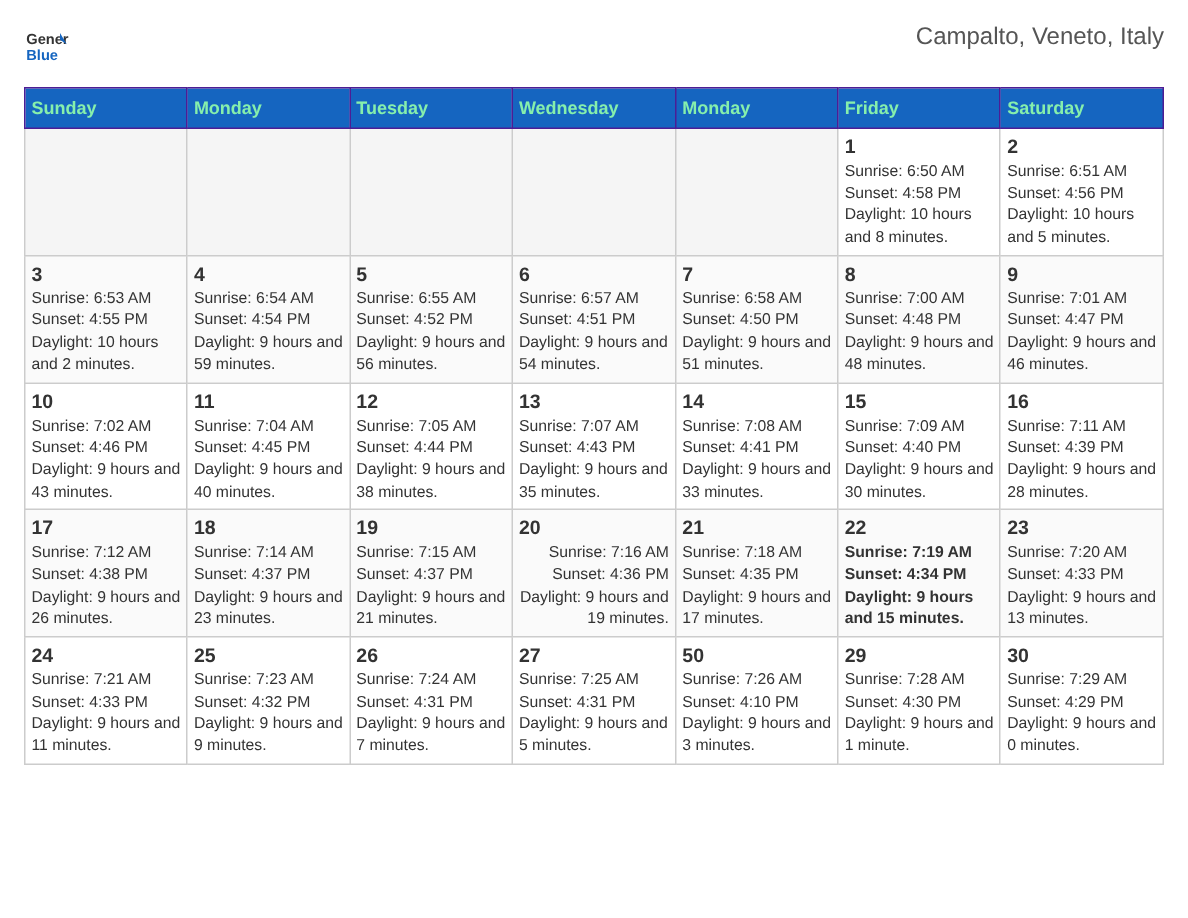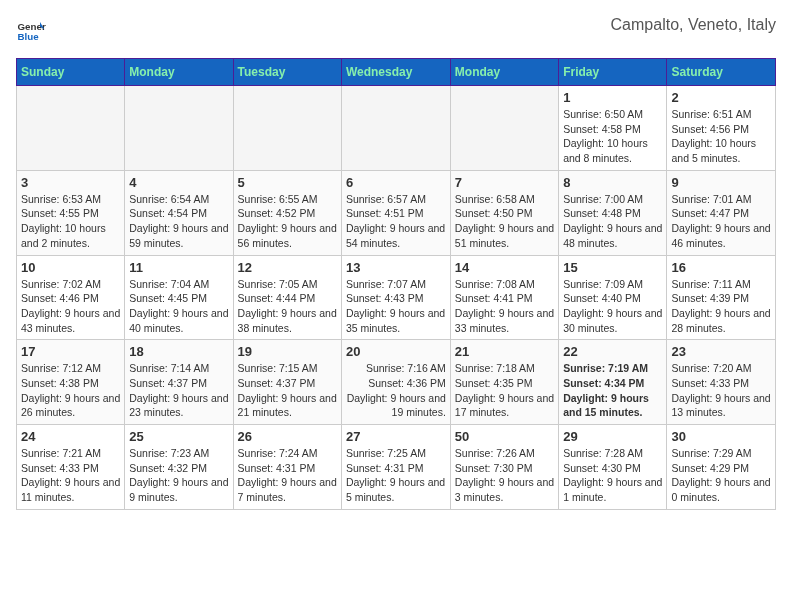--- a/index.html
+++ b/index.html
@@ -281,21 +281,21 @@
         </td>
         <td>
           <span class="day-number">27</span>
           <div class="day-info" style="white-space: pre-line;">Sunrise: 7:25 AM
 Sunset: 4:31 PM
 Daylight: 9 hours and 5 minutes.</div>
         </td>
         <td>
           <span class="day-number">50</span>
           <div class="day-info" style="white-space: pre-line;">Sunrise: 7:26 AM
-Sunset: 7:30 PM
+Sunset: 4:10 PM
 Daylight: 9 hours and 3 minutes.</div>
         </td>
         <td>
           <span class="day-number">29</span>
           <div class="day-info" style="white-space: pre-line;">Sunrise: 7:28 AM
 Sunset: 4:30 PM
 Daylight: 9 hours and 1 minute.</div>
         </td>
         <td>
           <span class="day-number">30</span>

